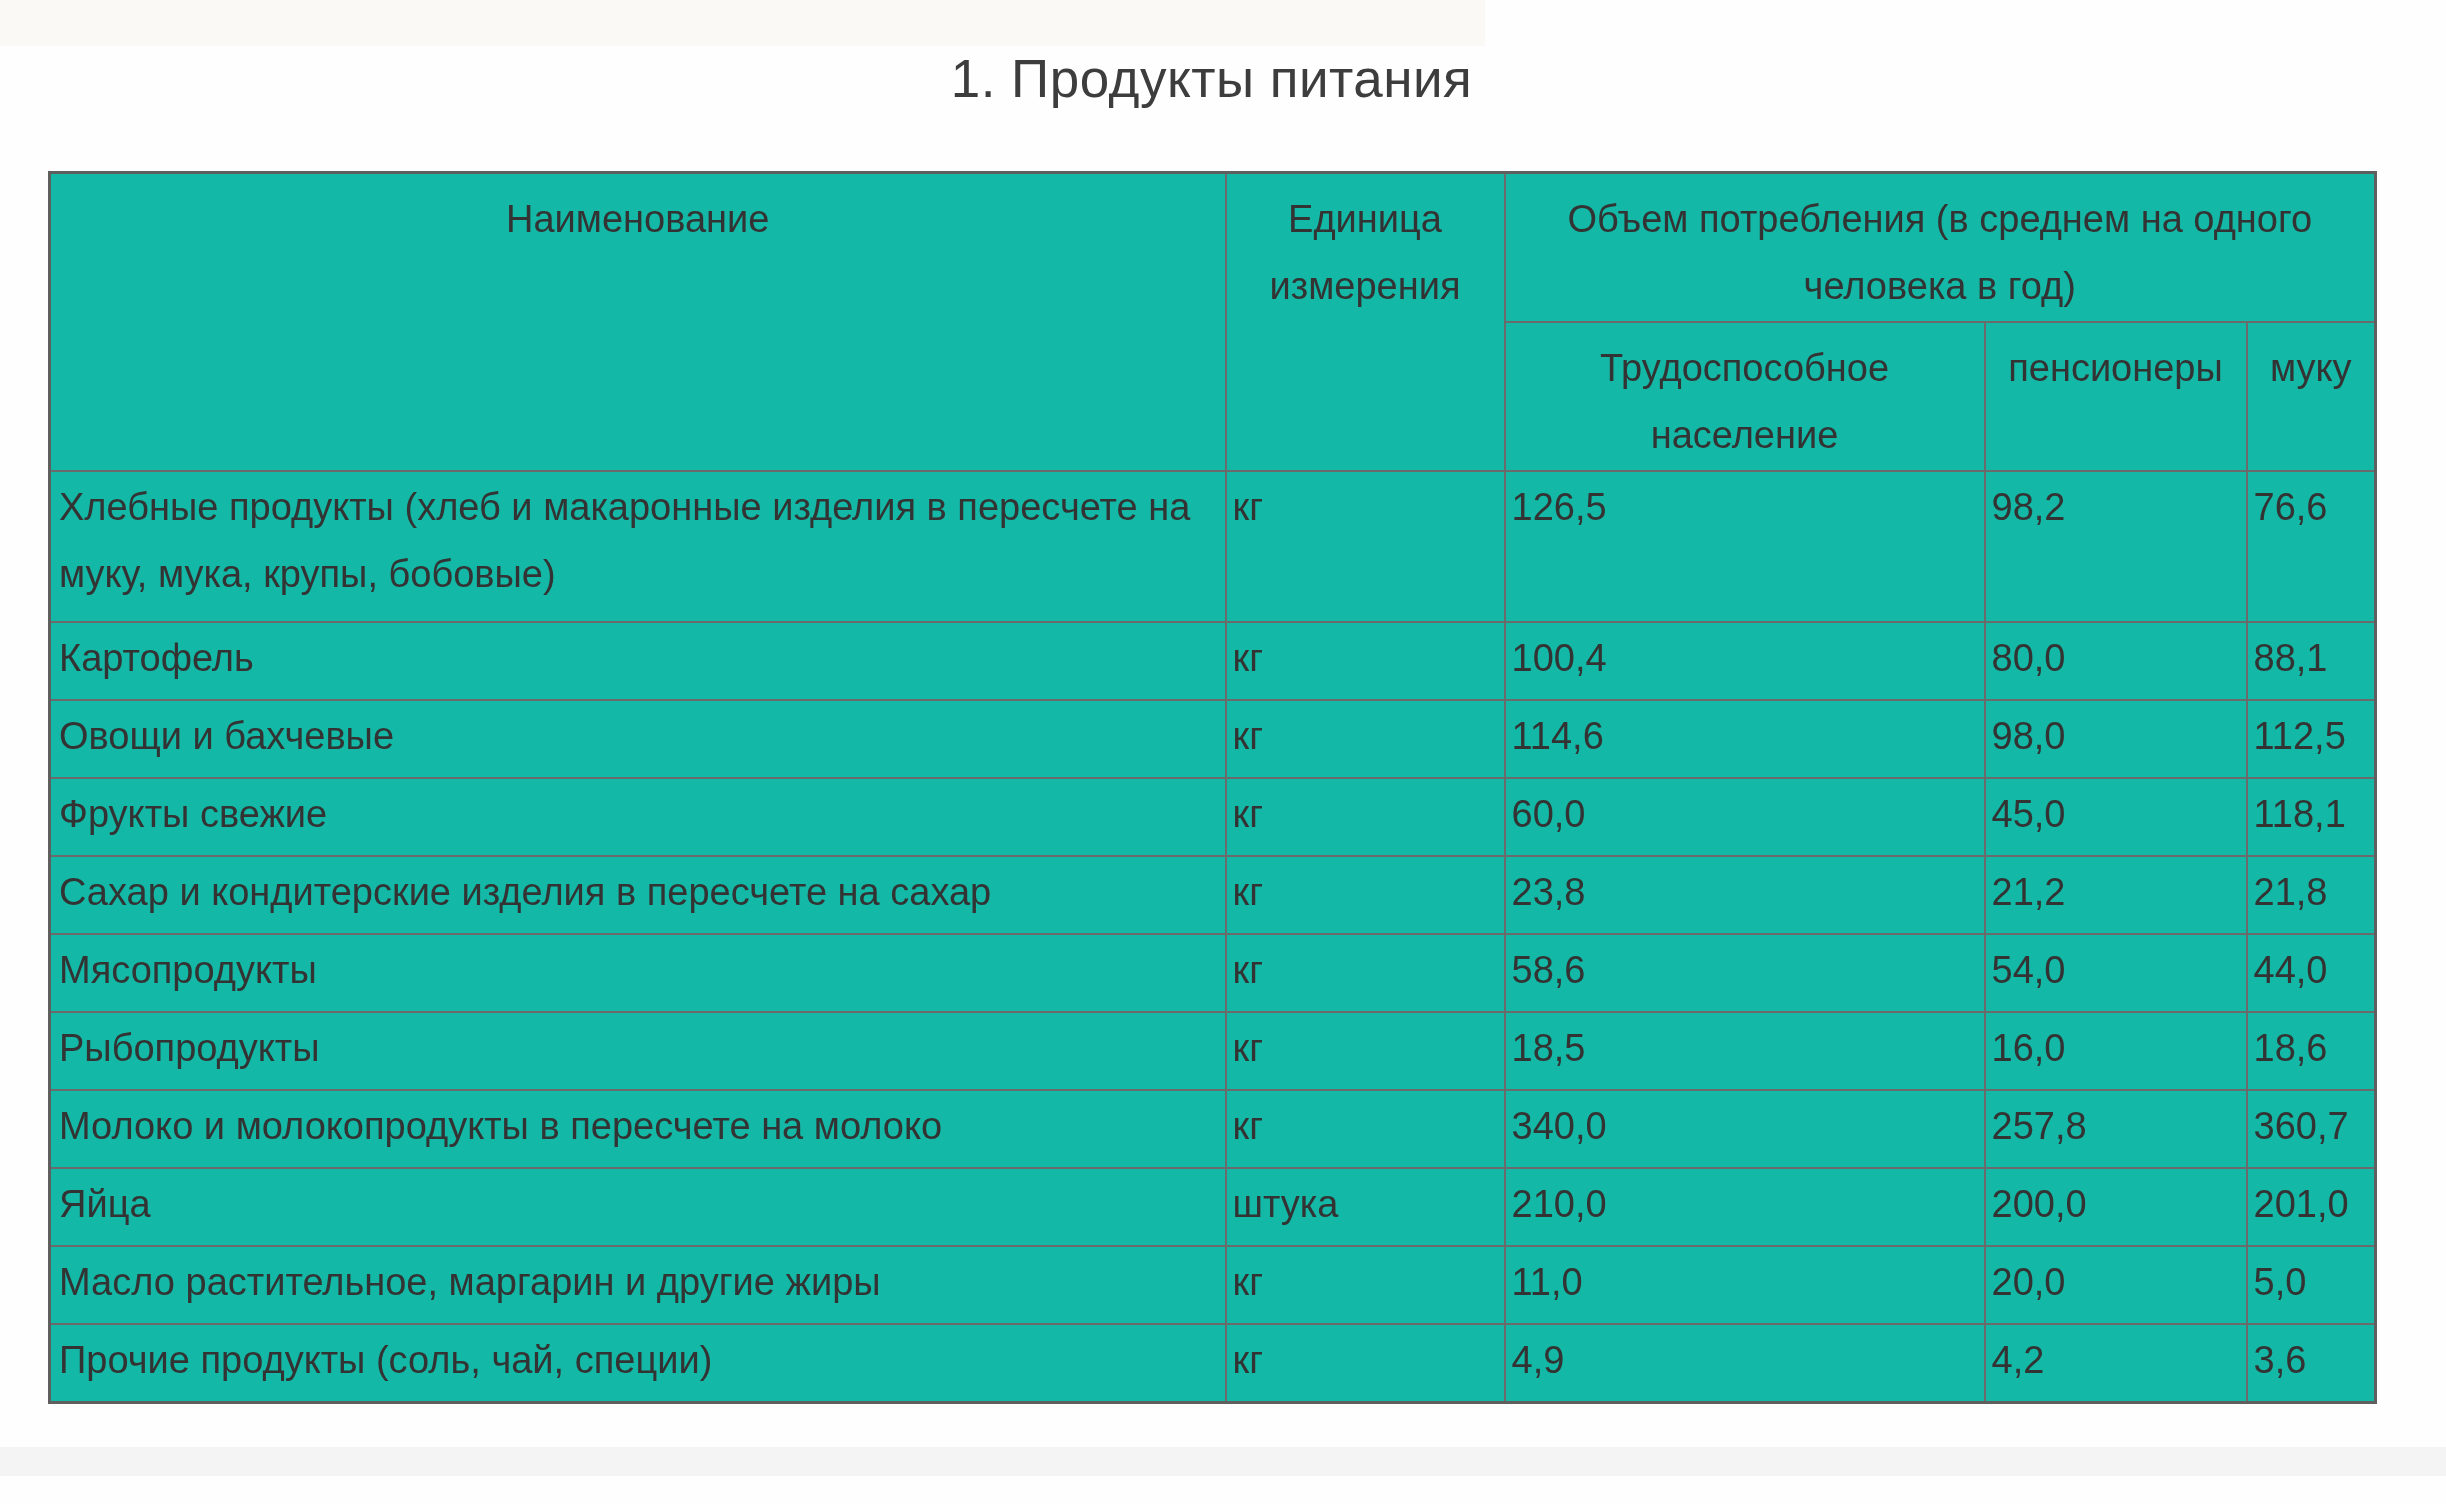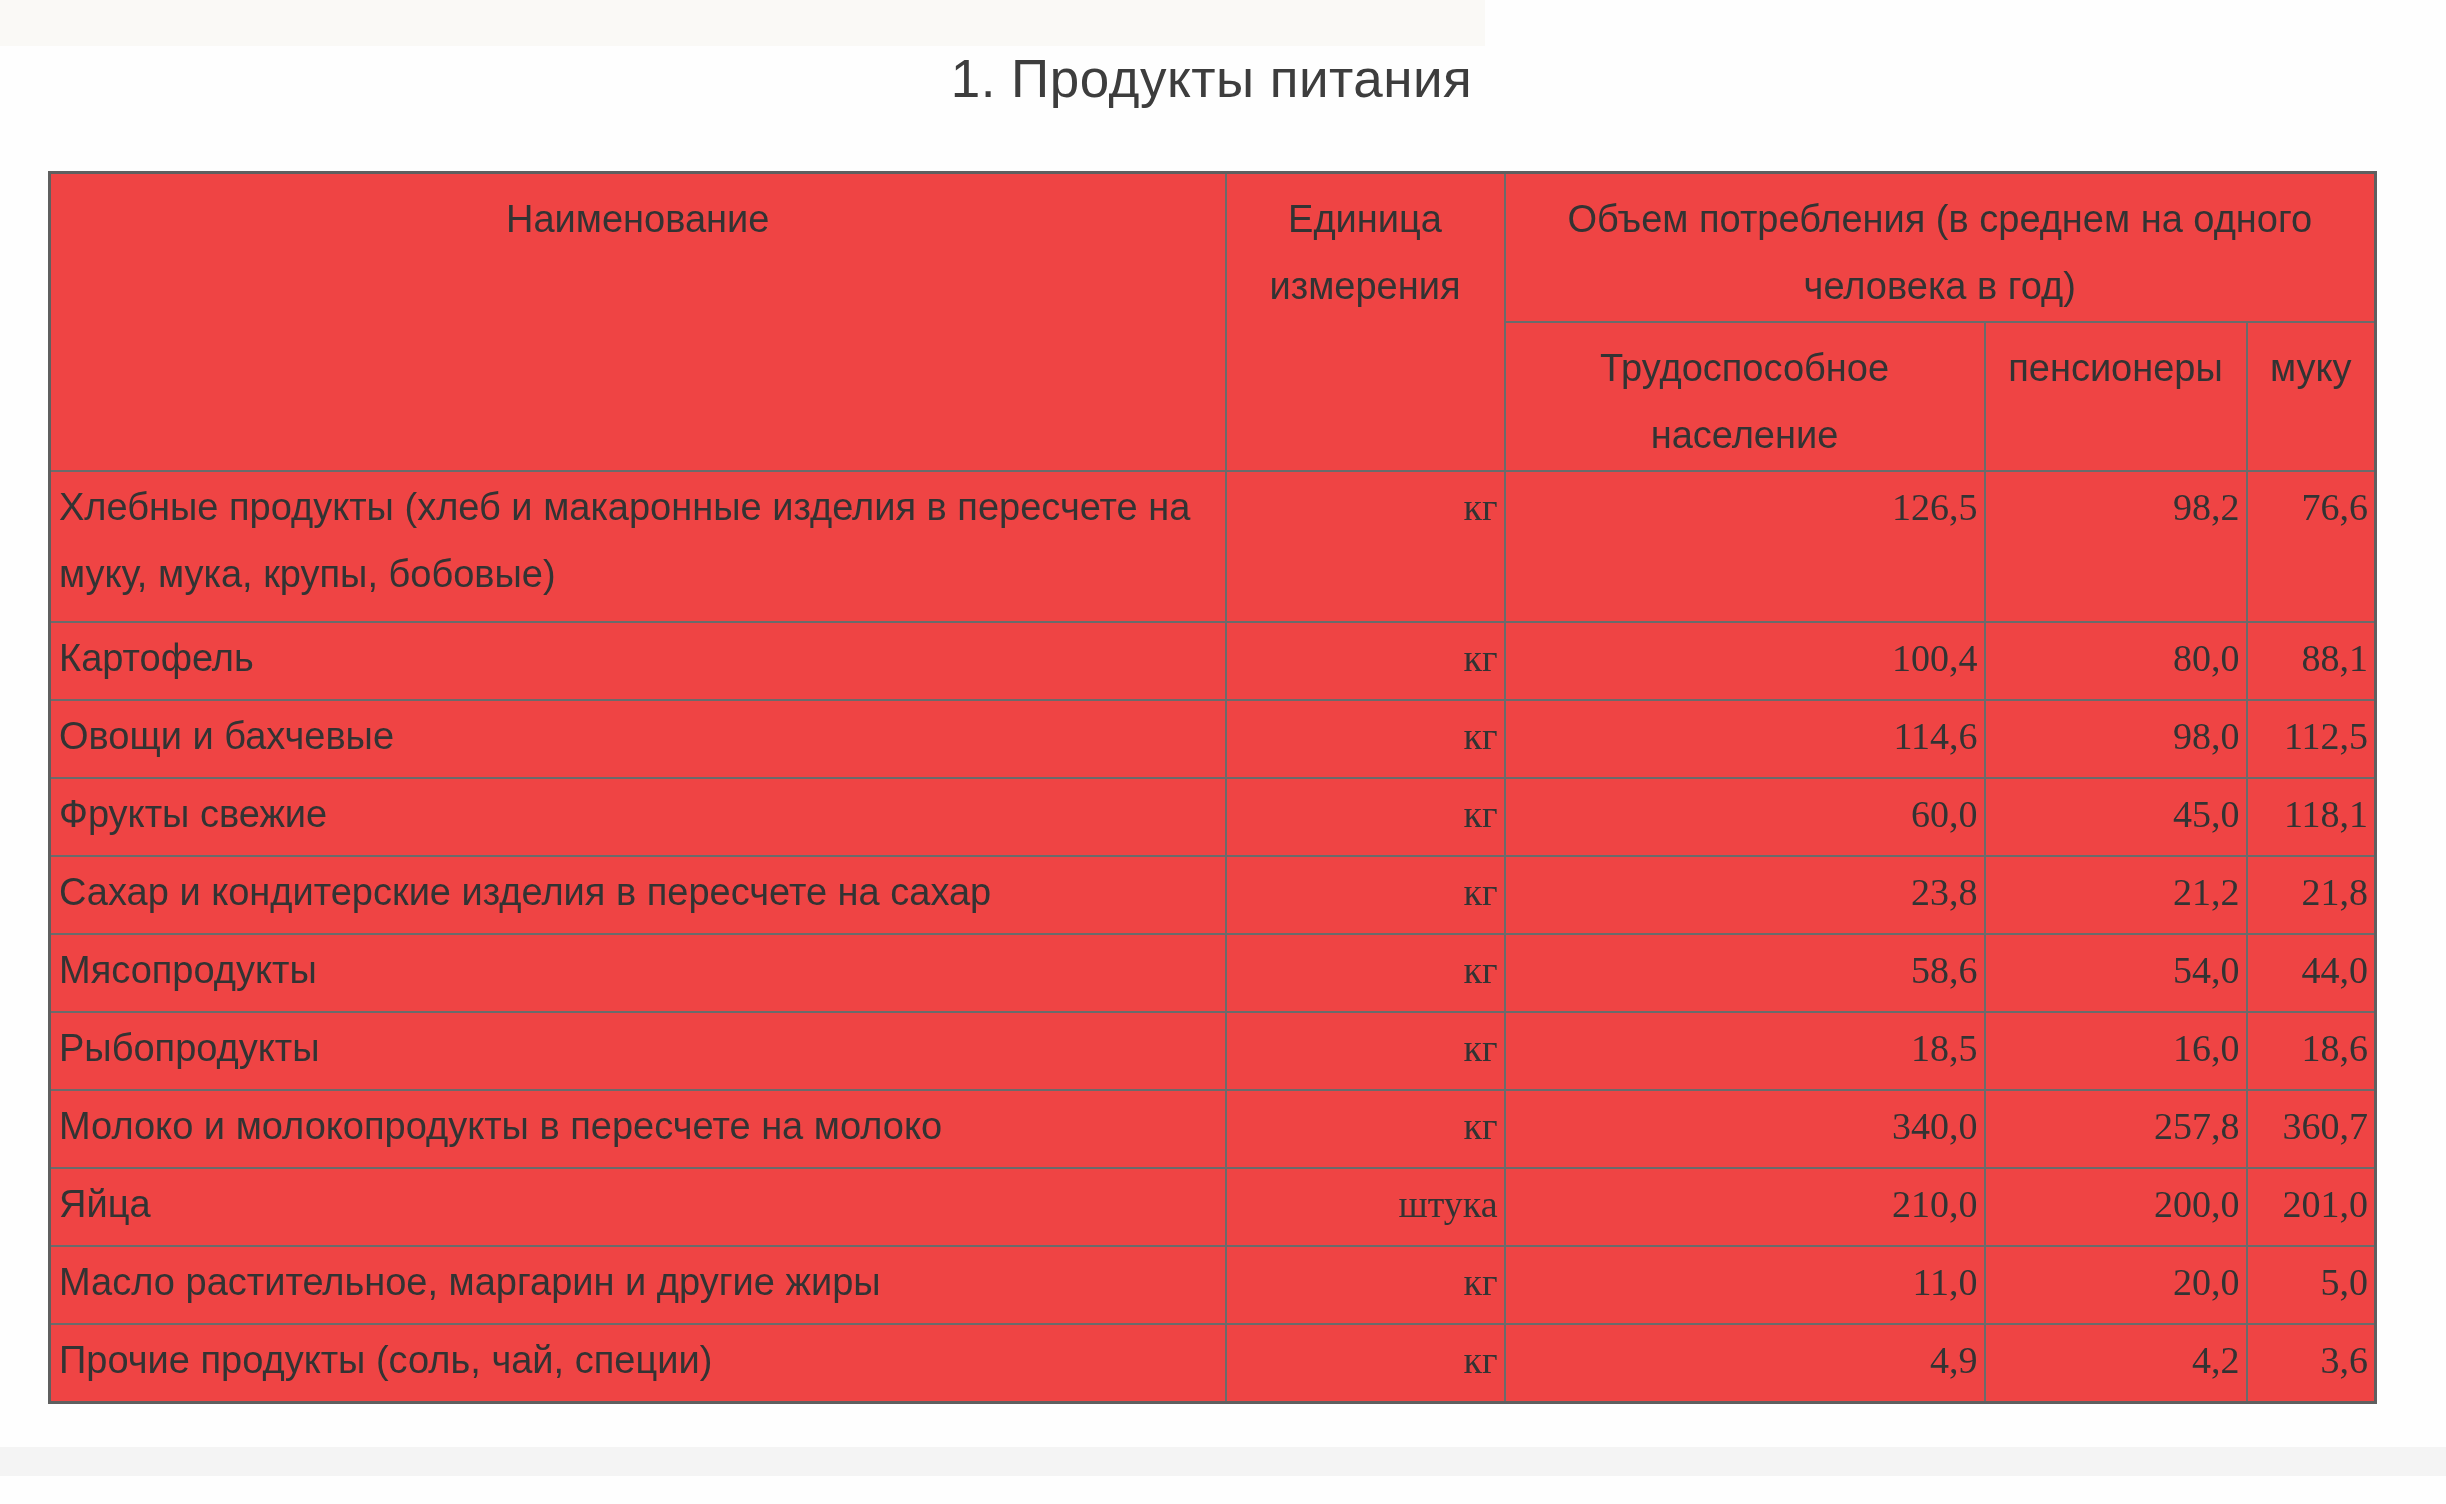--- a/index.html
+++ b/index.html
@@ -32,36 +32,36 @@
     color: #3d3d3d;
     letter-spacing: 0.5px;
   }
   .main-table {
     position: absolute;
     left: 48px;
     top: 171px;
     width: 2327px;
     border-collapse: collapse;
     table-layout: fixed;
-    background: #ef4444;
+    background: #14b8a6;
     font-size: 38px;
     color: #333333;
   }
   .main-table td {
     border: 2px solid #6b6b6b;
     vertical-align: top;
     line-height: 1.75;
     padding: 2px 6px 2px 6px;
     overflow: hidden;
     box-sizing: border-box;
   }
   .main-table { border: 3px solid #5f5f5f; }
   .main-table td.hdr { padding-top: 12px; text-align: center; }
   .main-table td.name-col { text-align: left; padding-left: 8px; }
-  .main-table td.center { text-align: right; font-family: Liberation Serif, serif; }
+  .main-table td.center { text-align: left; }
   .row-tall { height: 148px; }
   .row-sub  { height: 142px; }
   .row-first { height: 151px; }
   .row-data { height: 78px; }
   .bottom-band {
     position: absolute;
     left: 0;
     top: 1447px;
     width: 2446px;
     height: 29px;

